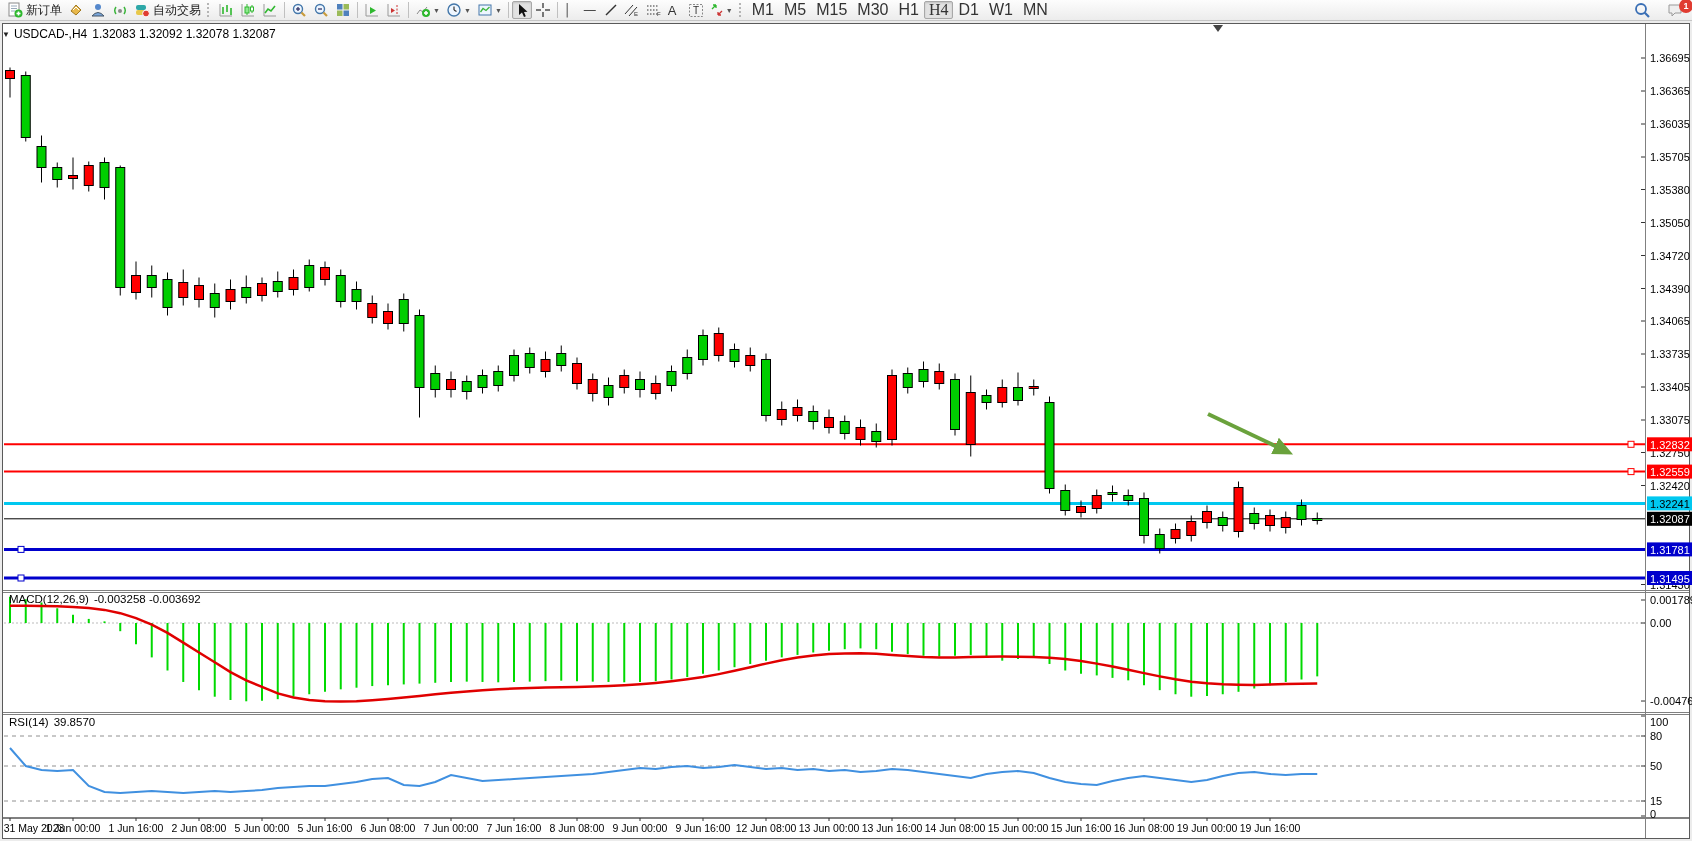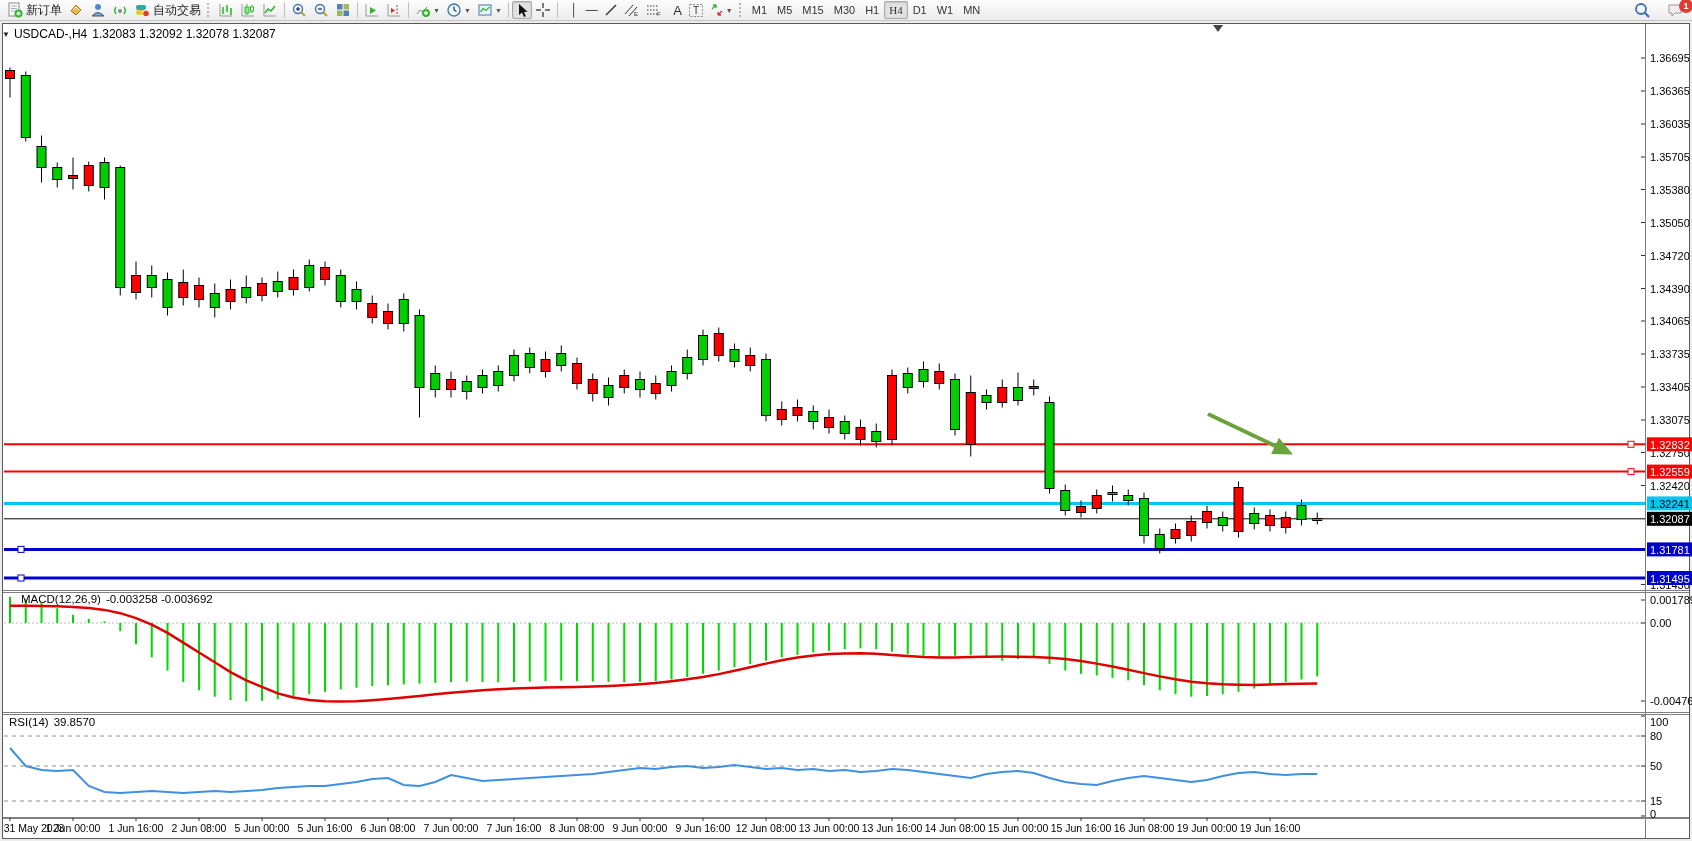--- a/index.html
+++ b/index.html
@@ -2,42 +2,42 @@
 <html><head>
 <meta charset="utf-8">
 <style>
   * { margin:0; padding:0; box-sizing:border-box; }
   html,body { width:1692px; height:841px; overflow:hidden; background:#ececec;
               font-family:"Liberation Sans", sans-serif; }
   
   .toolbar { position:absolute; left:0; top:0; width:1692px; height:21px;
              background:linear-gradient(#fdfdfd,#ececec); border-bottom:1px solid #c5c5c5;
              display:flex; align-items:center; padding:0 4px; }
-  .tbtn { height:18px; min-width:20px; display:inline-flex; align-items:center; justify-content:flex-end;
+  .tbtn { height:18px; min-width:20px; display:inline-flex; align-items:center; justify-content:space-between;
           padding:0 2px; border:1px solid transparent; border-radius:2px; cursor:default; }
   .tbtn.pressed { background:#e2e2e2; border:1px solid #a8a8a8; box-shadow:inset 0 1px 2px rgba(0,0,0,.15);font-family:Liberation Serif, serif; }
   .tbtn .lbl { font-size:12px; color:#222; margin-left:3px; }
-  .tf { font-size:11px; color:#333; padding:4px 4px; }
+  .tf { font-size:16px; color:#333; padding:4px 4px; }
   .sep { width:1px; height:16px; background:#c0c0c0; margin:0 3px; }
   .handle { width:3px; height:14px; border-left:2px dotted #b5b5b5; margin:0 5px 0 3px; }
   .caret { font-size:7px; color:#555; margin-left:2px; }
   .tool-glyph { font-size:12px; color:#333; line-height:1; }
   .right-icons { position:absolute; right:6px; top:0; height:21px; display:flex; align-items:center; gap:10px; }
   .notif { position:relative; }
   .badge { position:absolute; top:-4px; right:-8px; background:#e03c31; color:#fff; border-radius:8px;
            min-width:14px; height:14px; font-size:9px; font-weight:bold; display:flex;
            align-items:center; justify-content:center; padding:0 3px; }
   
   .chart-window { position:absolute; left:2px; top:23px; width:1688px; height:816px;
                   background:#fff; border:1px solid #5a5a5a; }
   .chart-svg { position:absolute; left:0; top:0; width:1692px; height:841px; }
   .overlay-label { position:absolute; font-size:11.5px; color:#000; white-space:nowrap; z-index:5; }
   #chart-title { left:2px; top:27px; font-size:12px; }
   #chart-title .tri { font-size:8px; color:#222; margin-right:4px; vertical-align:1px; }
-  #macd-label { left:9px; top:593px;padding-left:12px; }
+  #macd-label { left:9px; top:593px; }
   #rsi-label  { left:9px; top:716px; }
   .sp { margin-right:5px; }
 </style>
 </head>
 <body>
 
 <div class="toolbar">
   <span class="tbtn">
     <svg width="16" height="16">
         <rect x="2" y="1" width="10" height="13" fill="#fff" stroke="#8a8a8a"></rect>

